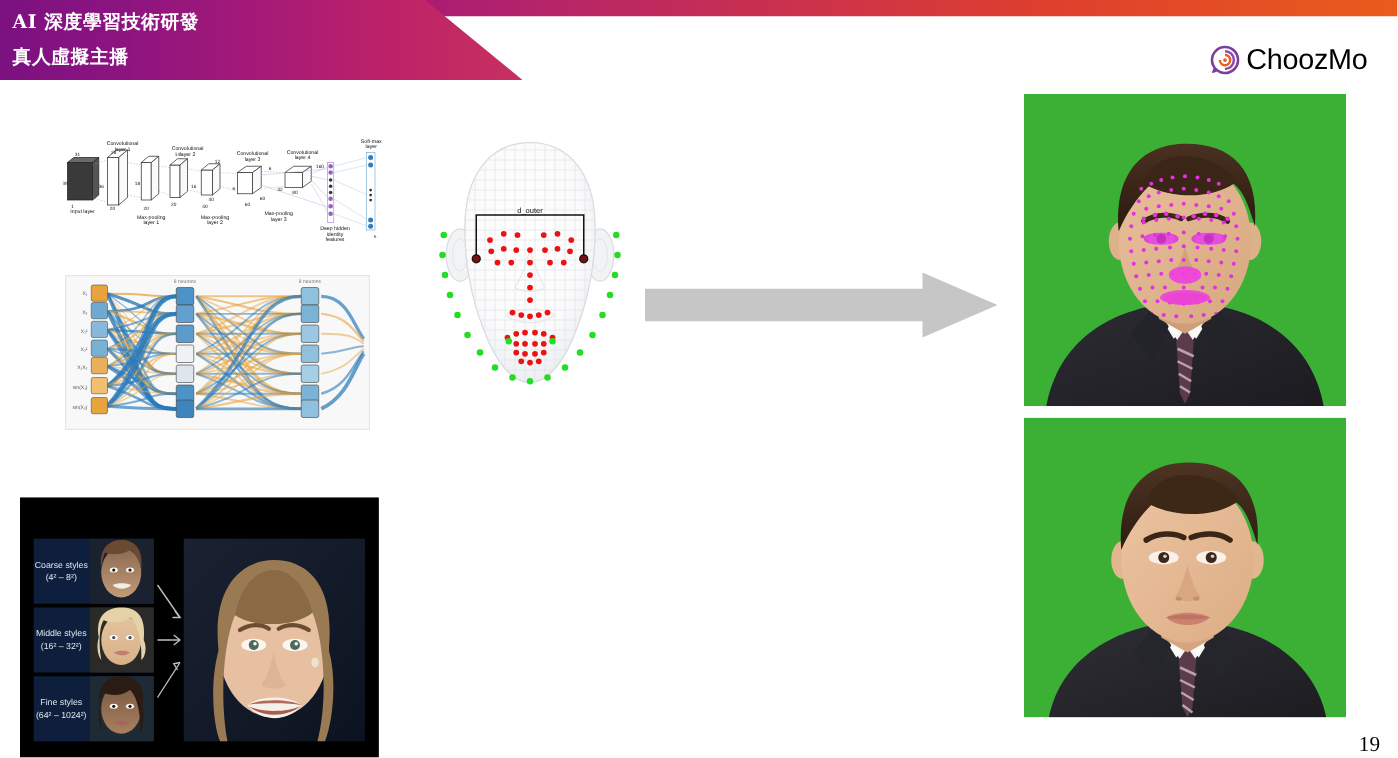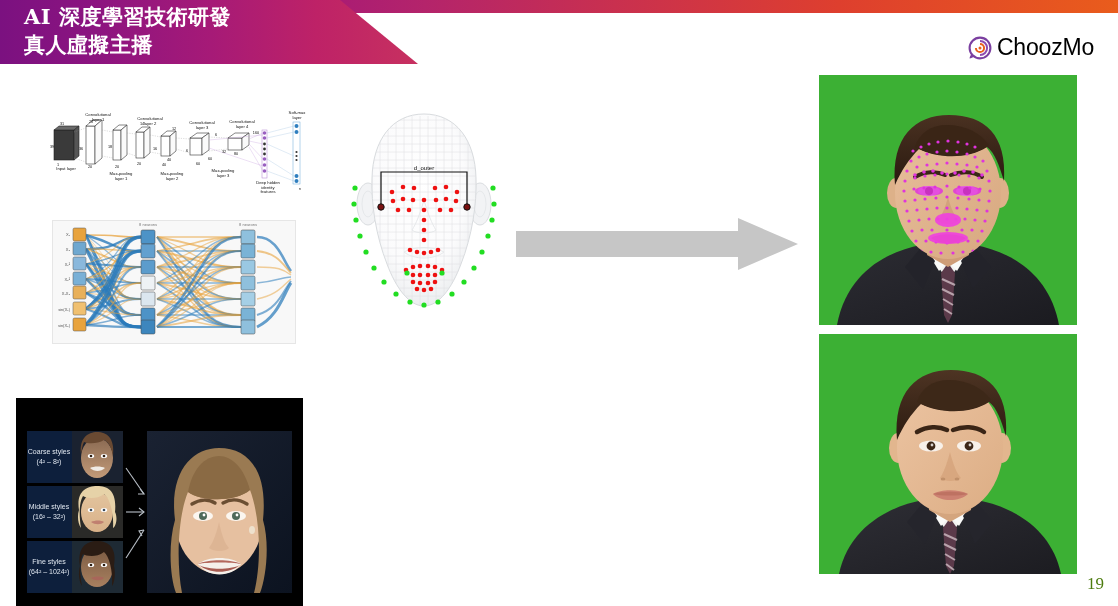--- a/index.html
+++ b/index.html
@@ -14,23 +14,23 @@
     position:absolute;left:0;top:0;width:1118px;height:13px;
     background:linear-gradient(90deg,#8A0C86 0%,#9B1080 18%,#B4246B 38%,#C9304F 55%,#DE3F2E 75%,#E95C1C 100%);
   }
   .title-banner{
     position:absolute;left:0;top:0;width:440px;height:64px;
     background:linear-gradient(90deg,#7B1180 0%,#8C1480 22%,#A61A77 48%,#BE2267 72%,#C9345E 100%);
     -webkit-clip-path:polygon(0 0,340px 0,418px 64px,0 64px);
     clip-path:polygon(0 0,340px 0,418px 64px,0 64px);
   }
   .title-text{
-    position:absolute;left:24px;top:3px;width:330px;
+    position:absolute;left:10px;top:3px;width:330px;
     color:#ffffff;font-family:"DejaVu Serif","Liberation Serif",serif;
-    font-weight:700;font-size:21px;line-height:28px;letter-spacing:.5px;
+    font-weight:700;font-size:15px;line-height:28px;letter-spacing:.5px;
     white-space:pre-line;
   }
   .logo{
     position:absolute;right:24px;top:34px;display:flex;align-items:center;gap:5px;
   }
   .logo-mark{width:24px;height:24px;display:block;}
   .logo-text{
     font-family:"Liberation Sans",sans-serif;font-size:23px;color:#000000;
     letter-spacing:-0.2px;font-weight:400;
   }
@@ -58,23 +58,23 @@
   #portrait-landmarks{left:819px;top:75px;width:258px;height:250px;}
   #portrait-clean{left:819px;top:334px;width:258px;height:240px;}
   .portrait-svg{width:100%;height:100%;display:block;}
 
   
   #stylegan{left:16px;top:398px;width:287px;height:208px;background:#000;}
   .sg-svg{width:100%;height:100%;display:block;}
 
   
   .page-number{
-    position:absolute;right:14px;bottom:12px;
+    position:absolute;right:14px;bottom:0;
     font-family:"Liberation Serif","DejaVu Serif",serif;
-    font-size:17px;color:#4d7c0f;
+    font-size:17px;color:#000000;
   }
 </style>
 </head>
 <body>
 
 <div class="slide">
 
   <div class="top-gradient-bar"></div>
 
   <div class="title-banner"></div>

